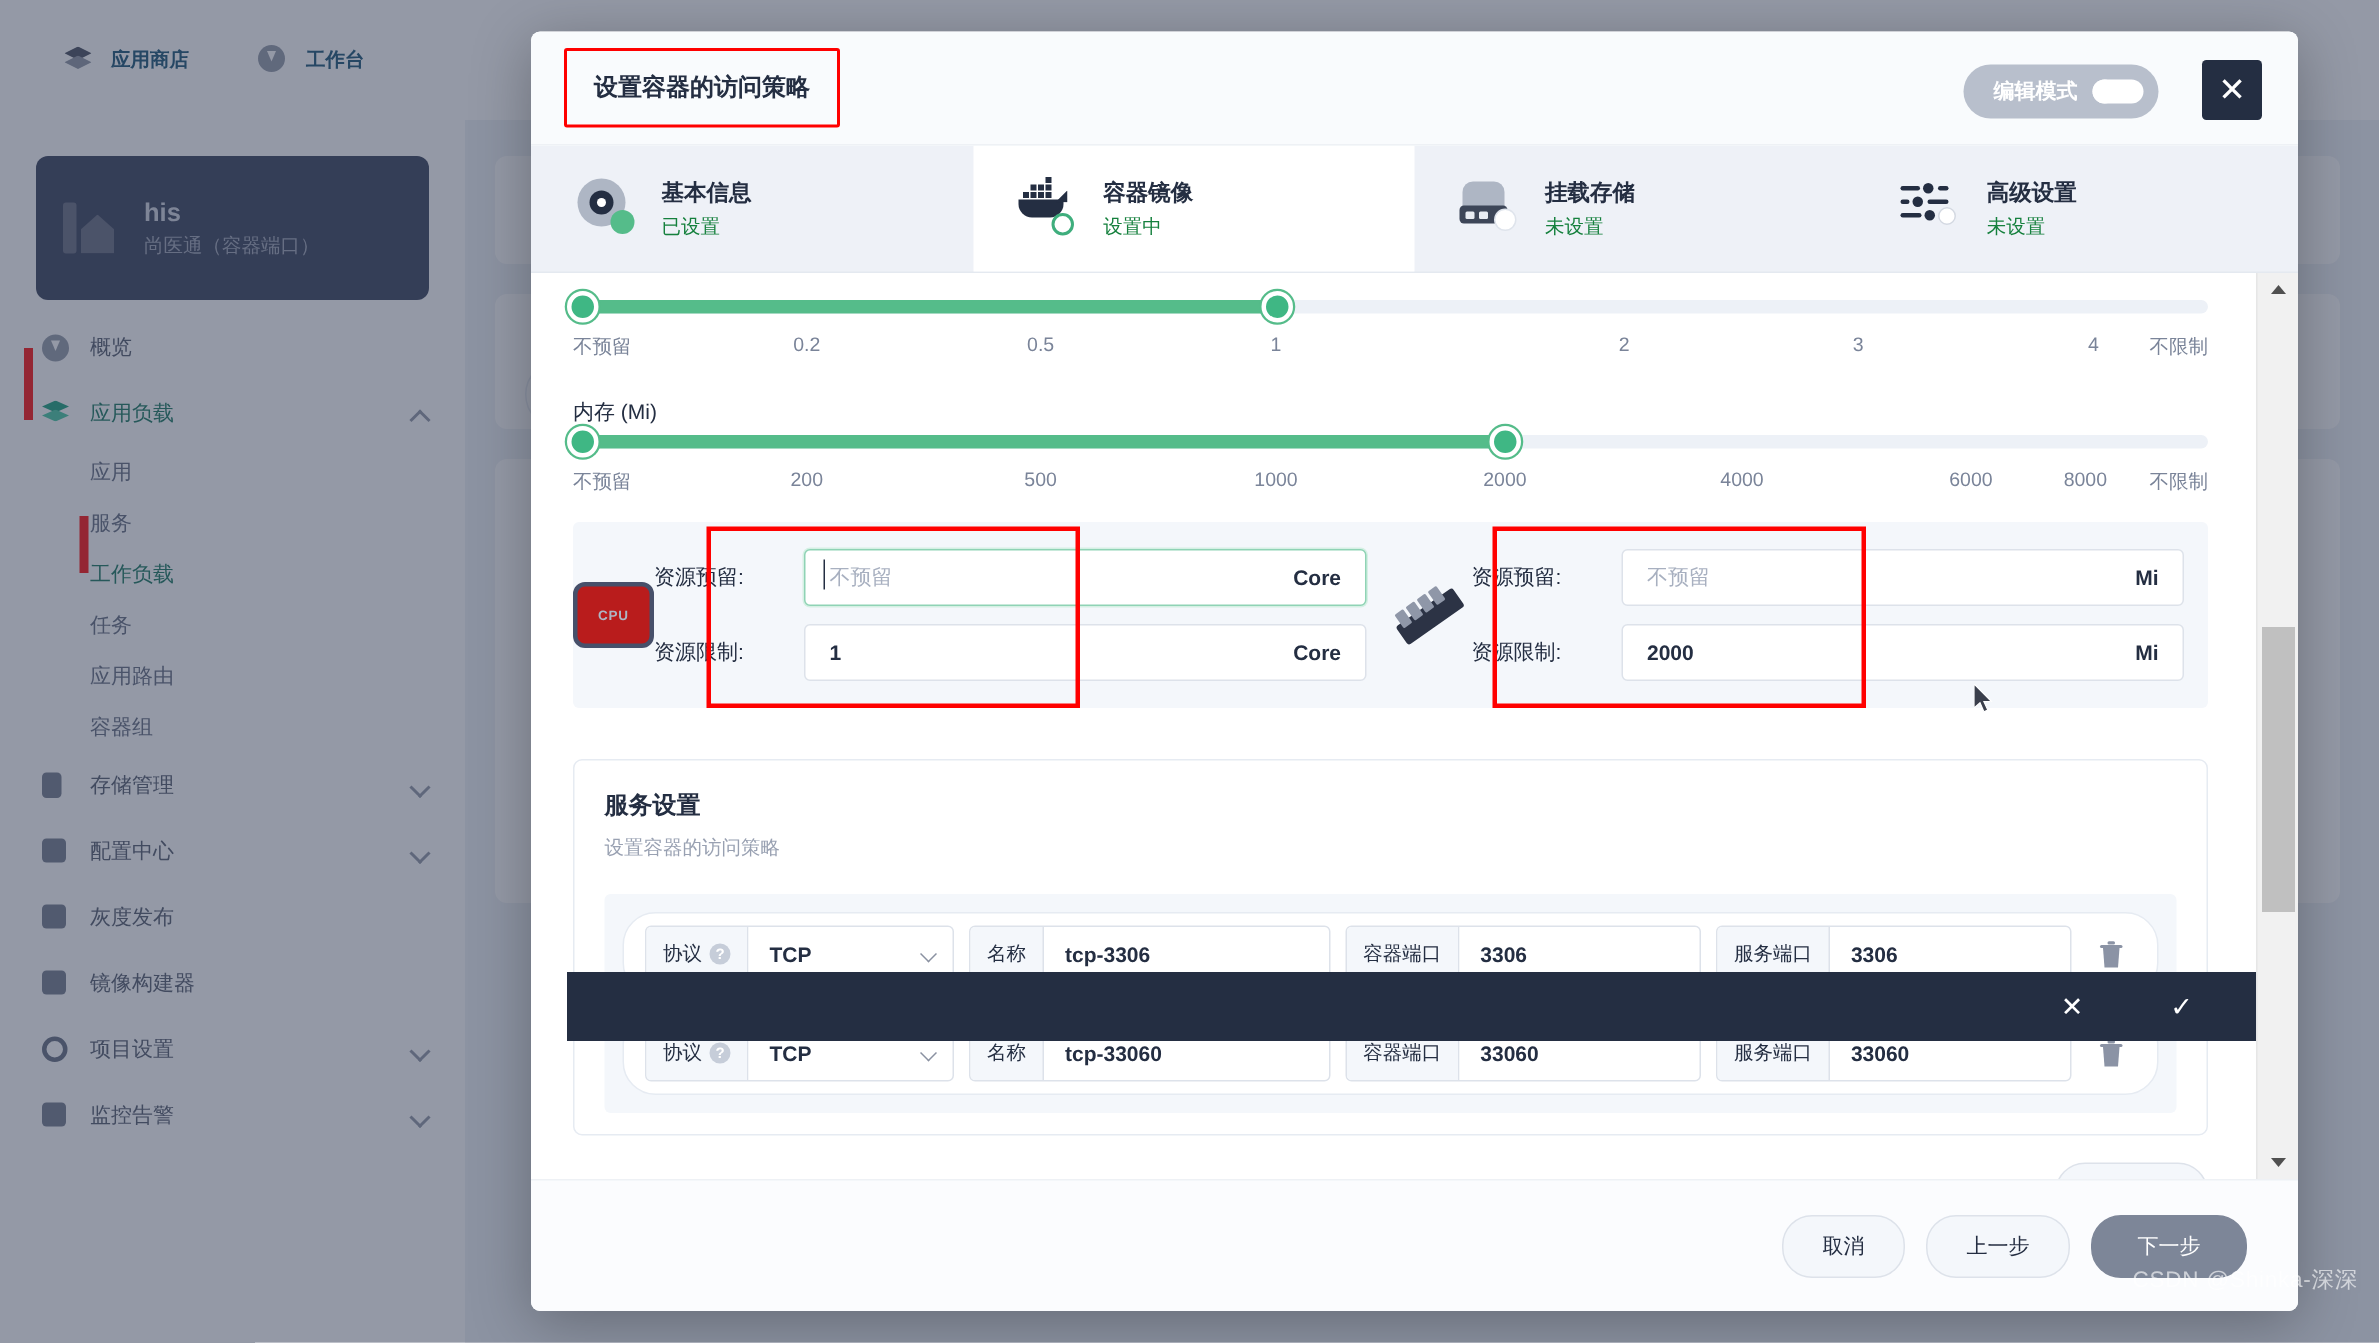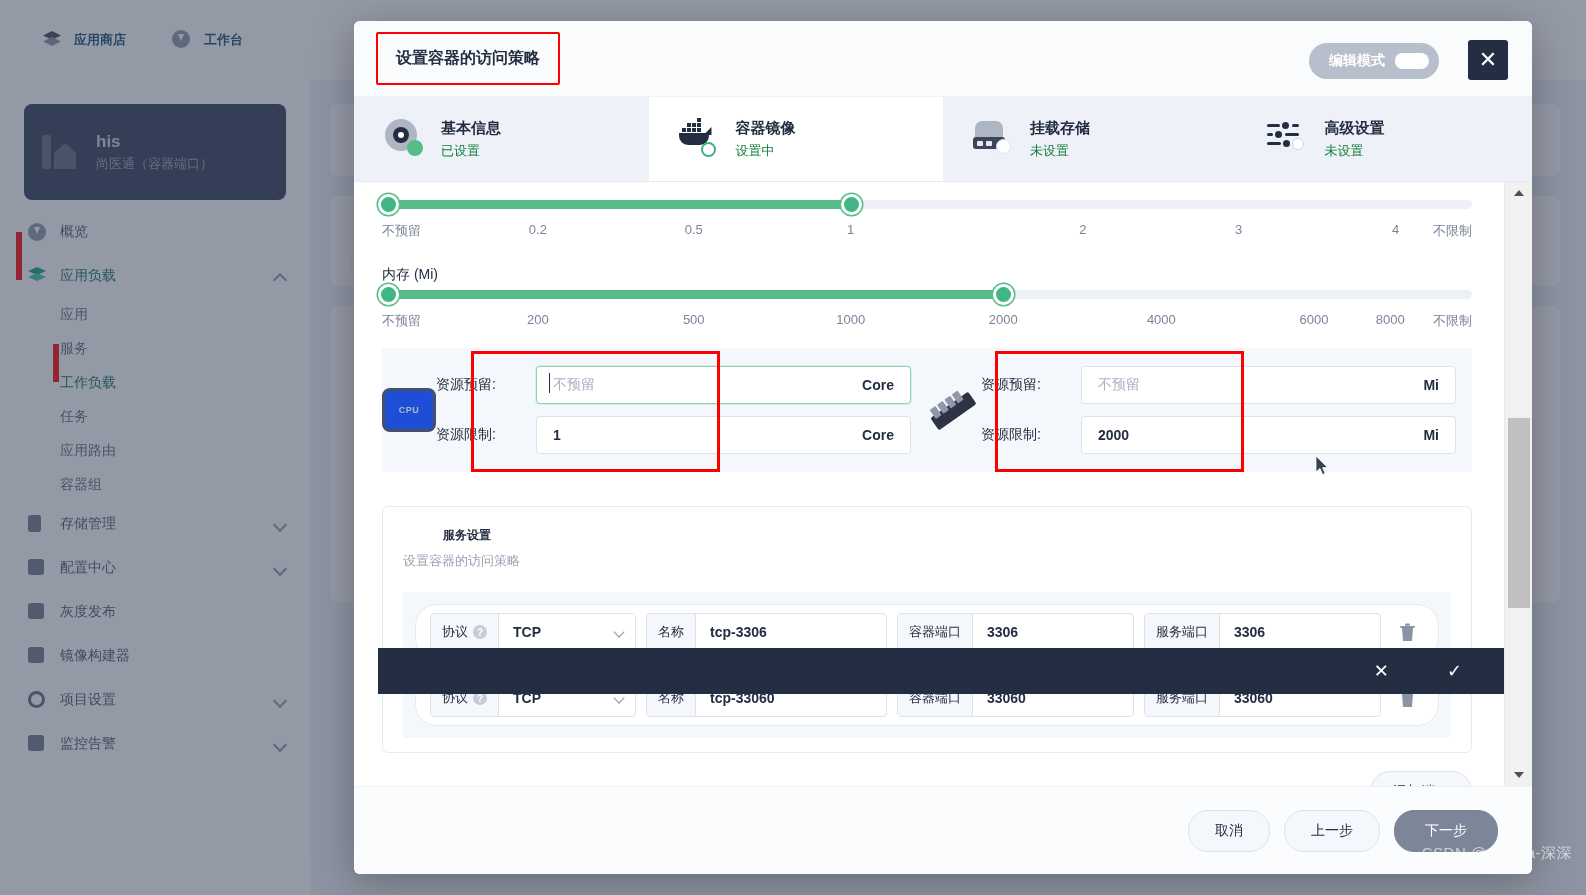--- a/index.html
+++ b/index.html
@@ -211,21 +211,21 @@
 
   
   #resource-box {
     margin: 18px 14px 0 14px; background: #f4f7fb; border-radius: 4px;
     height: 124px; display:flex; align-items:center; position: relative;
   }
   .res-col { display:flex; align-items:center; flex:1; height:100%; }
   .res-icon { width: 54px; flex:none; display:flex; align-items:center; justify-content:center;}
   
   .cpu-chip {
-    width: 60px; height: 44px; background: #1d4ed8; border:3px solid #47506a;
+    width: 60px; height: 44px; background: #b91c1c; border:3px solid #47506a;
     border-radius: 8px; display:flex;align-items:center;justify-content:center;
     font-size: 9px; color:#aeb6c4; font-weight:700; letter-spacing:0.5px;
   }
   
   .ram-stick { width:48px;height:40px;position:relative; transform: rotate(-35deg);}
   .ram-stick .base{position:absolute;left:0;top:13px;width:46px;height:15px;background:#2c3345;border-radius:2px;}
   .ram-stick .chip{position:absolute;top:6px;width:7px;height:11px;background:#8f97a8;border-radius:1px;}
 
   .res-rows { flex:1; display:flex; flex-direction:column; gap:12px; padding-right: 16px;}
   .res-row { display:flex; align-items:center; gap: 14px;}
@@ -244,21 +244,21 @@
   .res-input .unit { font-size: 14px; font-weight: 700; color:#242e42; }
 
   
   .redbox { position:absolute; border:3px solid #ff0000; pointer-events:none; }
 
   
   #svc-card {
     margin: 34px 14px 0 14px; border:1px solid #e6ebf2; border-radius:6px;
     padding: 20px 20px 14px 20px;
   }
-  #svc-title { font-size: 12px; font-weight: 700; color:#242e42;margin-left:40px; }
+  #svc-title { font-size: 16px; font-weight: 700; color:#242e42; }
   #svc-sub { font-size: 13px; color:#99a1b2; margin-top: 8px;}
   #svc-rows { margin-top: 22px; background:#f4f7fb; border-radius:4px; padding: 12px; }
   .port-row {
     background:#ffffff; border:1px solid #e6ebf2; border-radius:22px;
     height: 56px; display:flex; align-items:center; padding: 0 14px; gap: 10px;
     margin-bottom: 10px;
   }
   .port-row:last-child { margin-bottom: 0; }
   .pg { display:flex; align-items:center; height: 38px; border:1px solid #dde2ea; border-radius:4px; overflow:hidden;}
   .pg .pg-lab {

